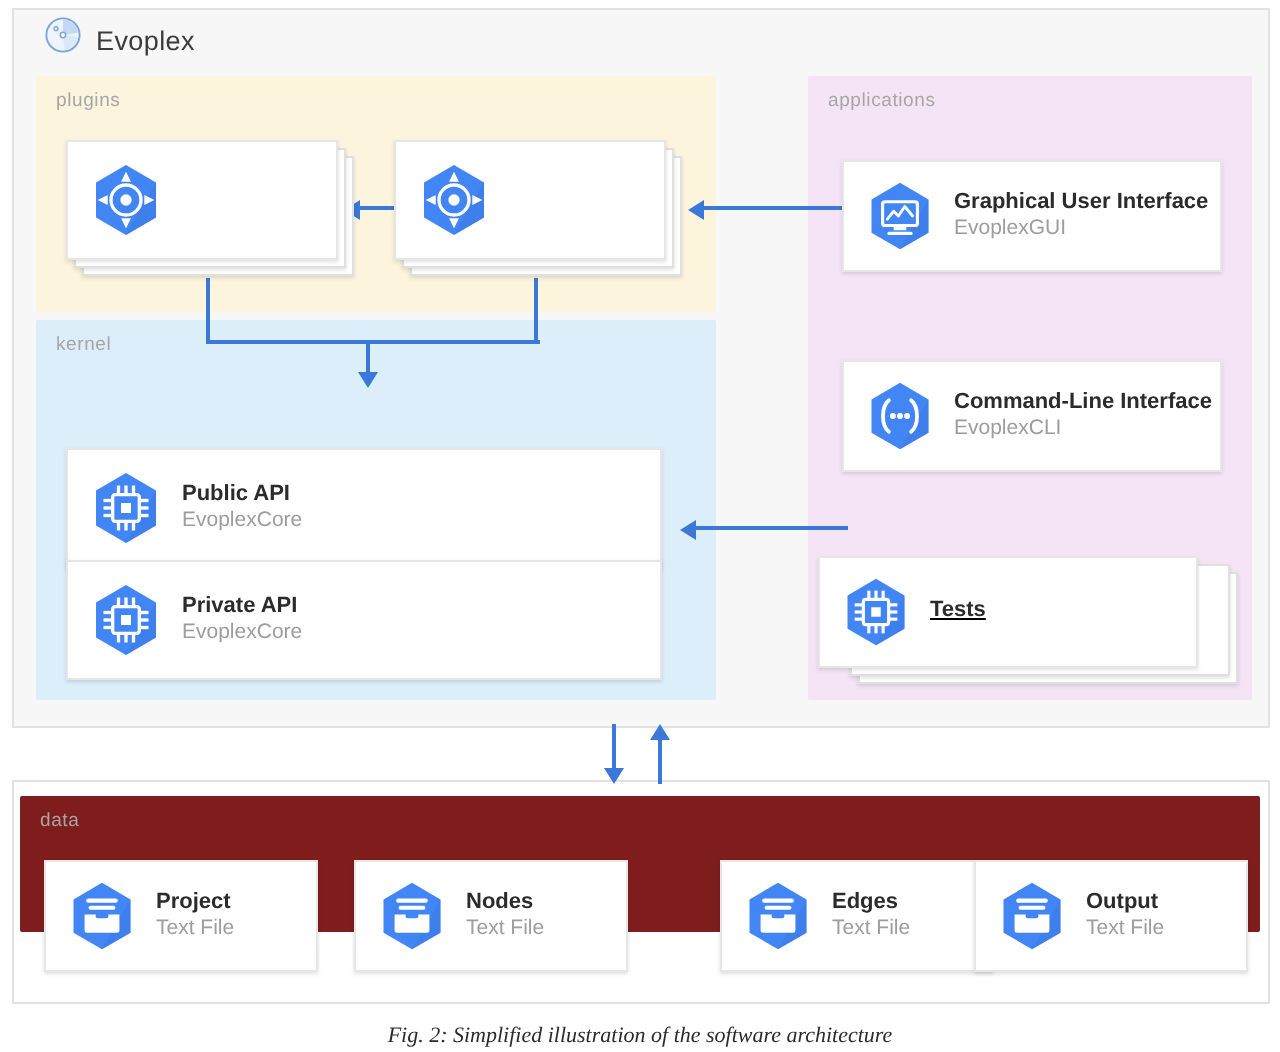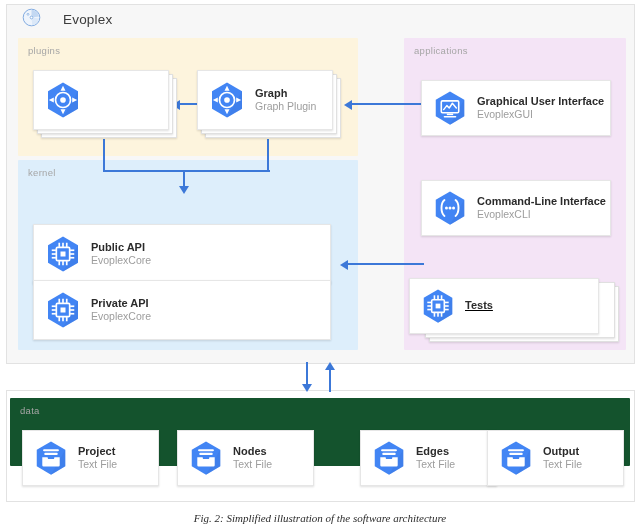--- a/index.html
+++ b/index.html
@@ -15,33 +15,33 @@
   .frame{
     position:absolute;left:6px;top:4px;width:627px;height:358px;
     background:#f7f7f7;border:1px solid #e2e2e2;
   }
   .frame-lower{
     position:absolute;left:6px;top:390px;width:627px;height:110px;
     background:#ffffff;border:1px solid #e2e2e2;
   }
 
   
-  .brand{position:absolute;left:22px;top:8px;display:flex;align-items:center;gap:22px;}
+  .brand{position:absolute;left:22px;top:8px;display:flex;align-items:center;gap:7px;}
   .brand-title{font-size:13.5px;color:#3c3c3c;letter-spacing:.2px;}
 
   
   .panel{position:absolute;border-radius:1px;}
   .panel-label{
     position:absolute;left:10px;top:7px;
     font-size:9.5px;color:#a6a6a6;letter-spacing:.3px;
   }
   #panel-plugins{left:18px;top:38px;width:340px;height:118px;background:#fdf4dd;}
   #panel-applications{left:404px;top:38px;width:222px;height:312px;background:#f4e4f6;}
   #panel-kernel{left:18px;top:160px;width:340px;height:190px;background:#ddeefb;}
-  #panel-data{left:10px;top:398px;width:620px;height:68px;background:#14532d;}
+  #panel-data{left:10px;top:398px;width:620px;height:68px;background:#7f1d1d;}
 
   
   .card{
     position:absolute;background:#ffffff;border:1px solid #e6e6e6;
     box-shadow:0 1px 2px rgba(0,0,0,.13);
     display:flex;align-items:center;
   }
   .card-inner{display:flex;align-items:center;gap:8px;padding-left:9px;width:100%;}
   .card-text{display:flex;flex-direction:column;justify-content:center;line-height:1.2;}
   .card-title{font-size:11px;color:#2b2b2b;font-weight:bold;white-space:nowrap;}
@@ -169,24 +169,20 @@
         <svg width="40" height="40" viewBox="0 0 48 48">
           <path d="M24 3 L42 13.5 L42 34.5 L24 45 L6 34.5 L6 13.5 Z" fill="#4285f4"></path>
           <path d="M24 45 L42 34.5 L42 13.5 Z" fill="#3b78e0" opacity=".45"></path>
           <circle cx="24" cy="24" r="9" fill="none" stroke="#ffffff" stroke-width="2"></circle>
           <circle cx="24" cy="24" r="3.4" fill="#ffffff"></circle>
           <path d="M24 7 L27 13 L21 13 Z" fill="#ffffff"></path>
           <path d="M24 41 L27 35 L21 35 Z" fill="#ffffff"></path>
           <path d="M7 24 L13 21 L13 27 Z" fill="#ffffff"></path>
           <path d="M41 24 L35 21 L35 27 Z" fill="#ffffff"></path>
         </svg>
-      </span>
-      <span class="card-text">
-        <span class="card-title">Graph</span>
-        <span class="card-sub">Graph Plugin</span>
       </span>
     </div>
   </div>
 
   <div class="card" style="left:33px;top:194px;width:296px;height:58px;margin-top:30px;">
     <div class="card-inner">
       <span class="hex">
         <svg width="40" height="40" viewBox="0 0 48 48">
           <path d="M24 3 L42 13.5 L42 34.5 L24 45 L6 34.5 L6 13.5 Z" fill="#4285f4"></path>
           <path d="M24 45 L42 34.5 L42 13.5 Z" fill="#3b78e0" opacity=".45"></path>

